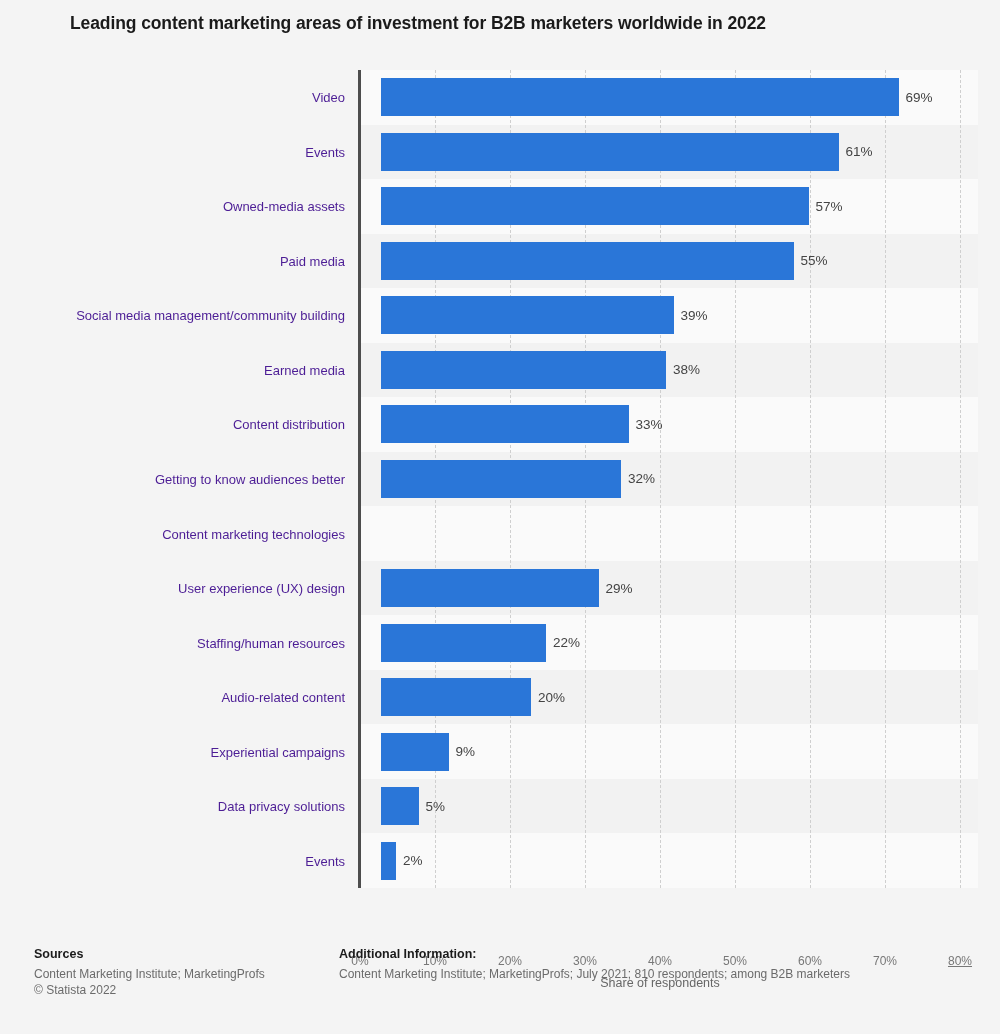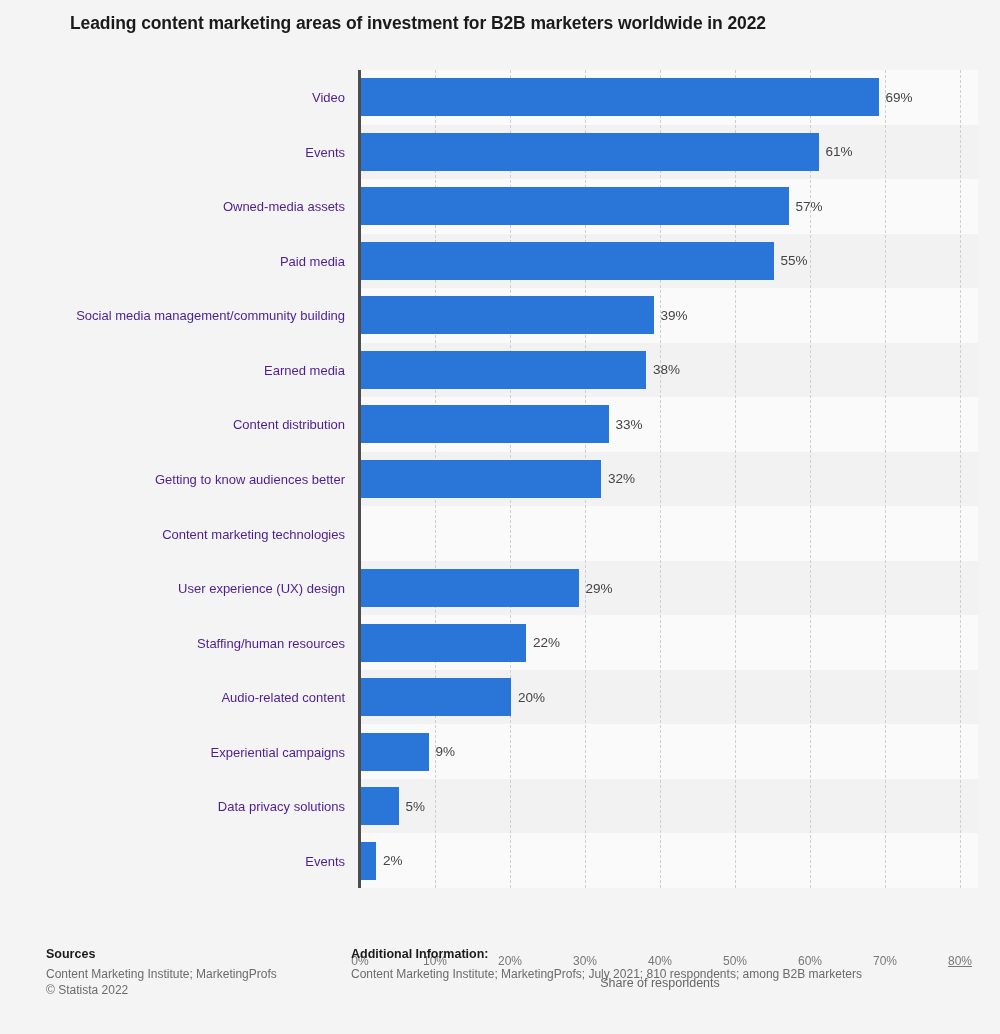--- a/index.html
+++ b/index.html
@@ -90,21 +90,21 @@
     right: 655px;            
     top: 50%;
     transform: translateY(-50%);
     font-size: 13px;
     color: #4c1d95;
     white-space: nowrap;
     text-align: right;
   }
   .bar-wrap {
     position: absolute;
-    left: 361px;
+    left: 381px;
     top: 50%;
     transform: translateY(-50%);
     height: 38px;
     display: flex;
     align-items: center;
   }
   .bar {
     height: 38px;
     background: #2a76d8;
   }
@@ -137,21 +137,21 @@
     top: 912px;
     width: 600px;
     text-align: center;
     font-size: 12.5px;
     color: #666666;
   }
 
   
   .footer {
     position: absolute;
-    left: 16px;
+    left: 4px;
     top: 946px;
     width: 948px;
     height: 88px;
   }
   .foot-col-sources { position: absolute; left: 30px;  top: 0; width: 280px; }
   .foot-col-addl    { position: absolute; left: 322px; top: 0; width: 650px; margin-left: 13px; }
   .foot-head {
     font-size: 12.5px;
     font-weight: bold;
     color: #1a1a1a;

